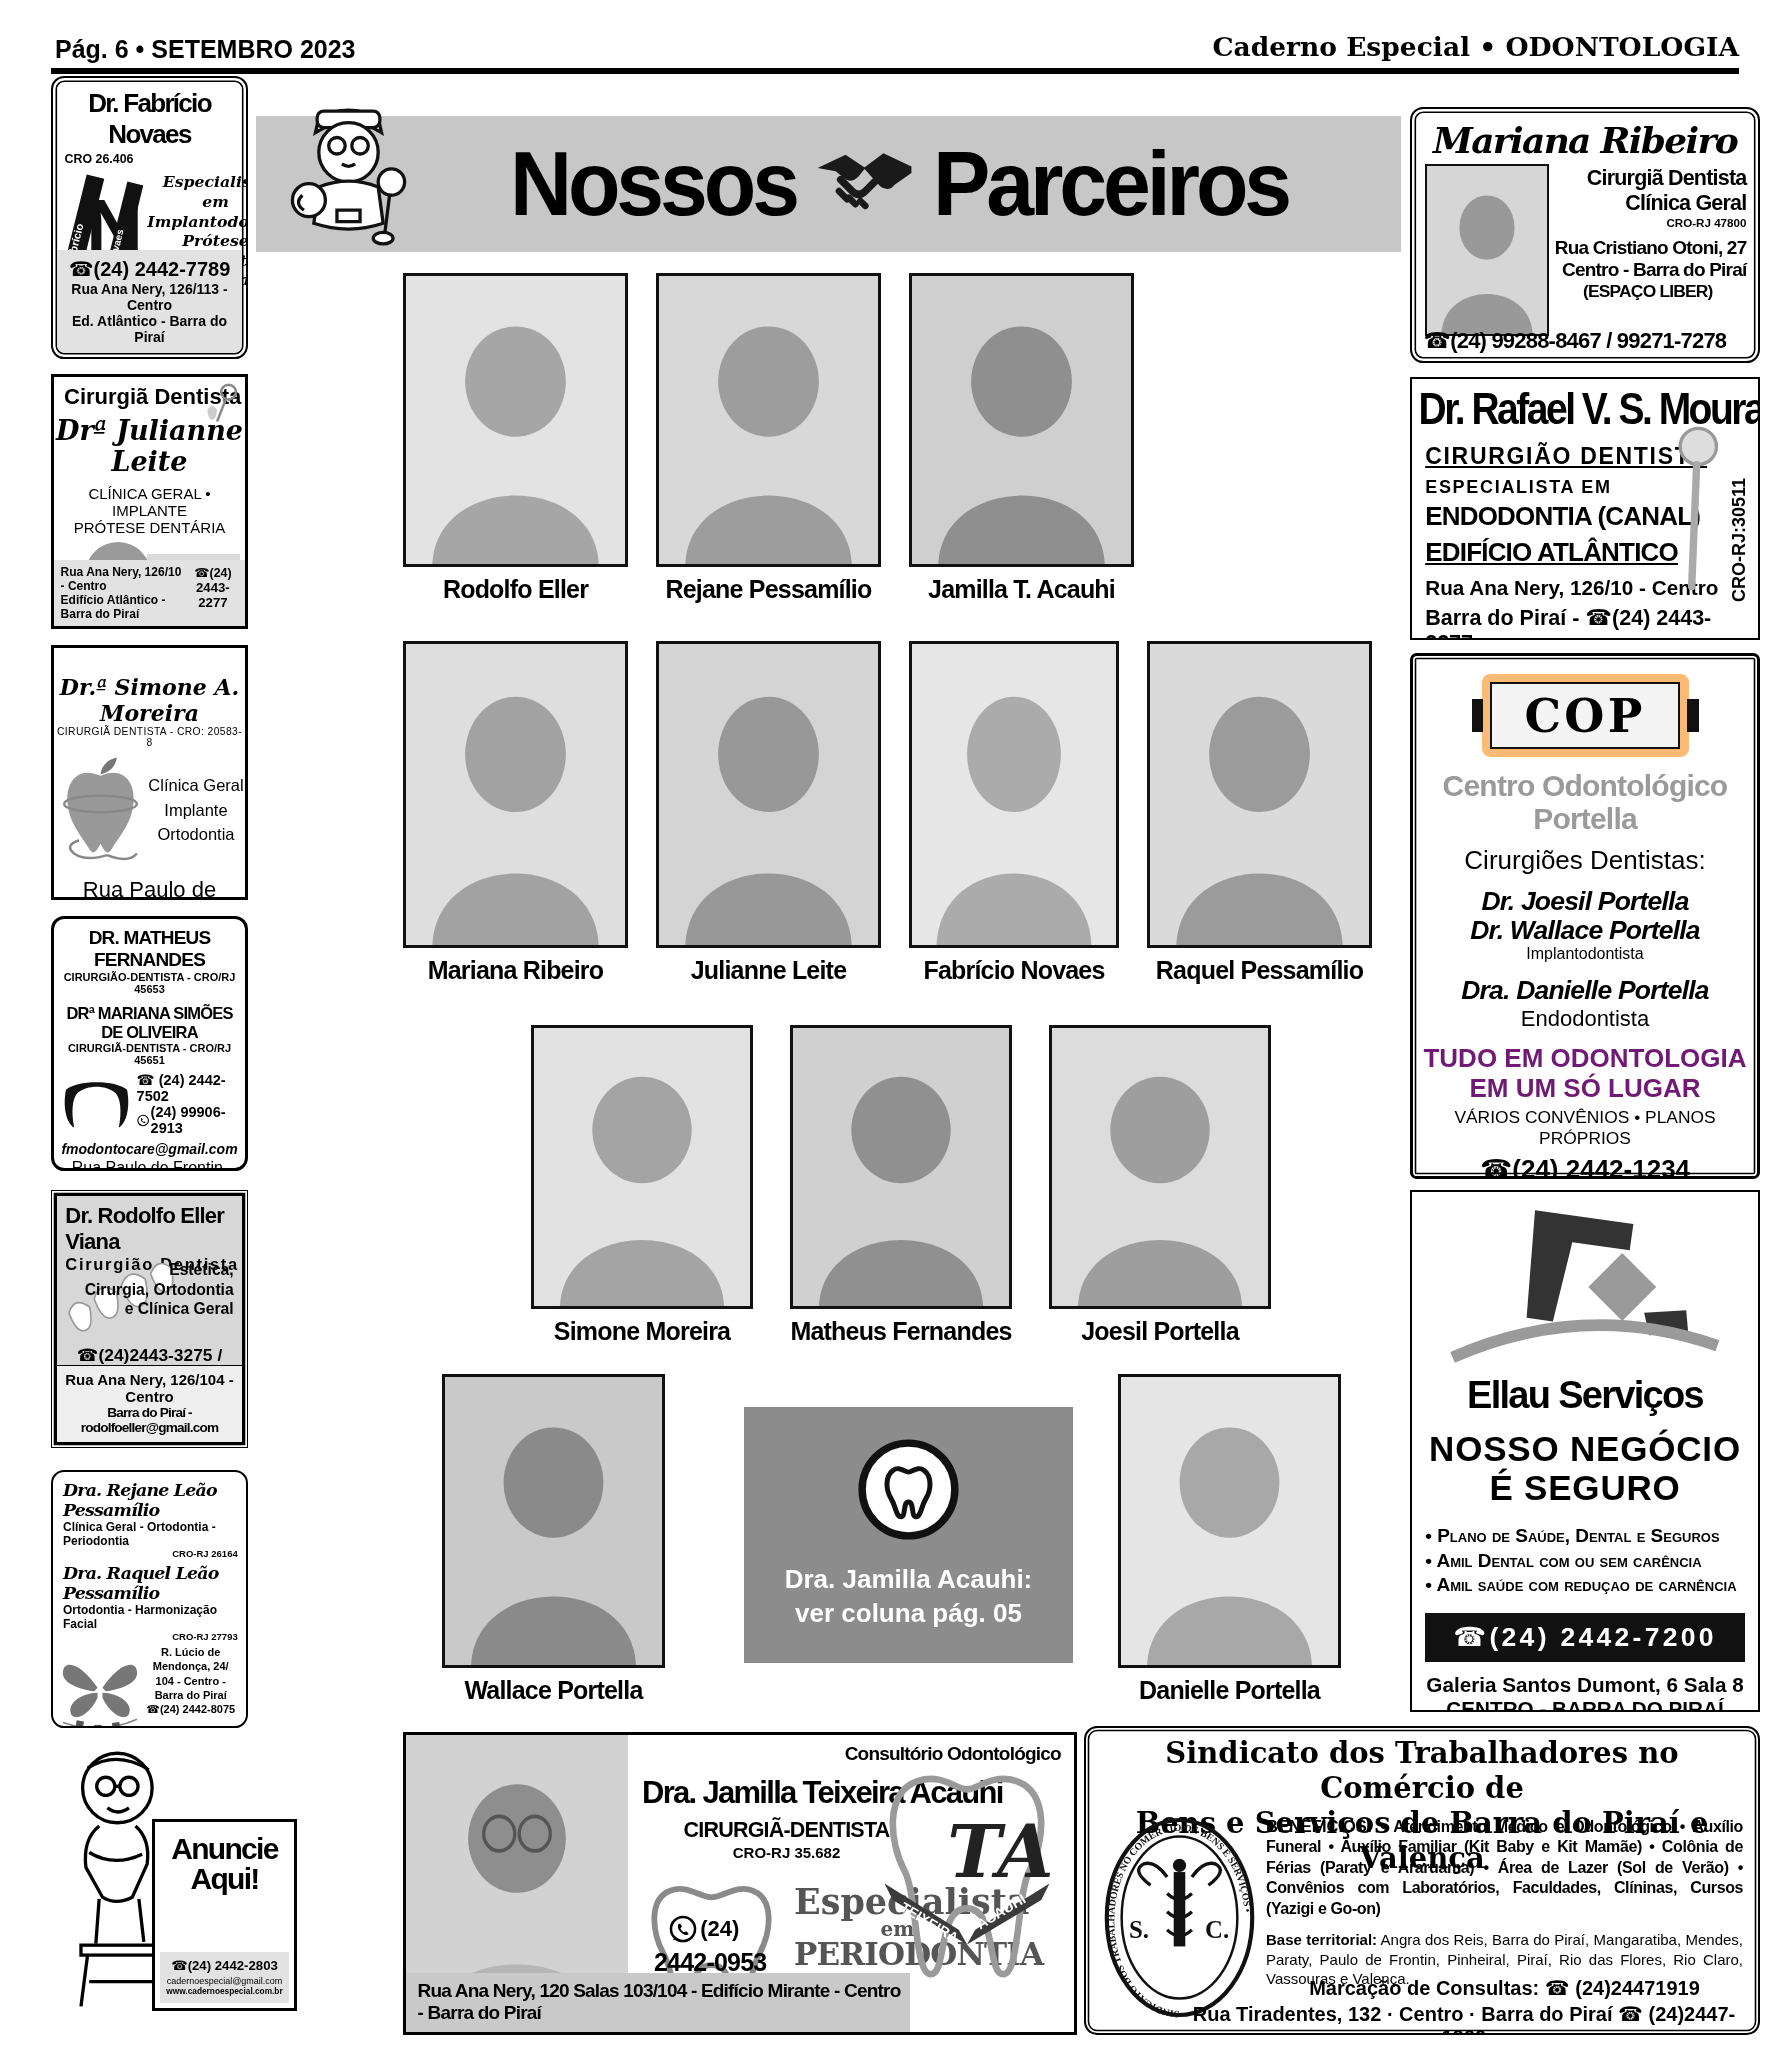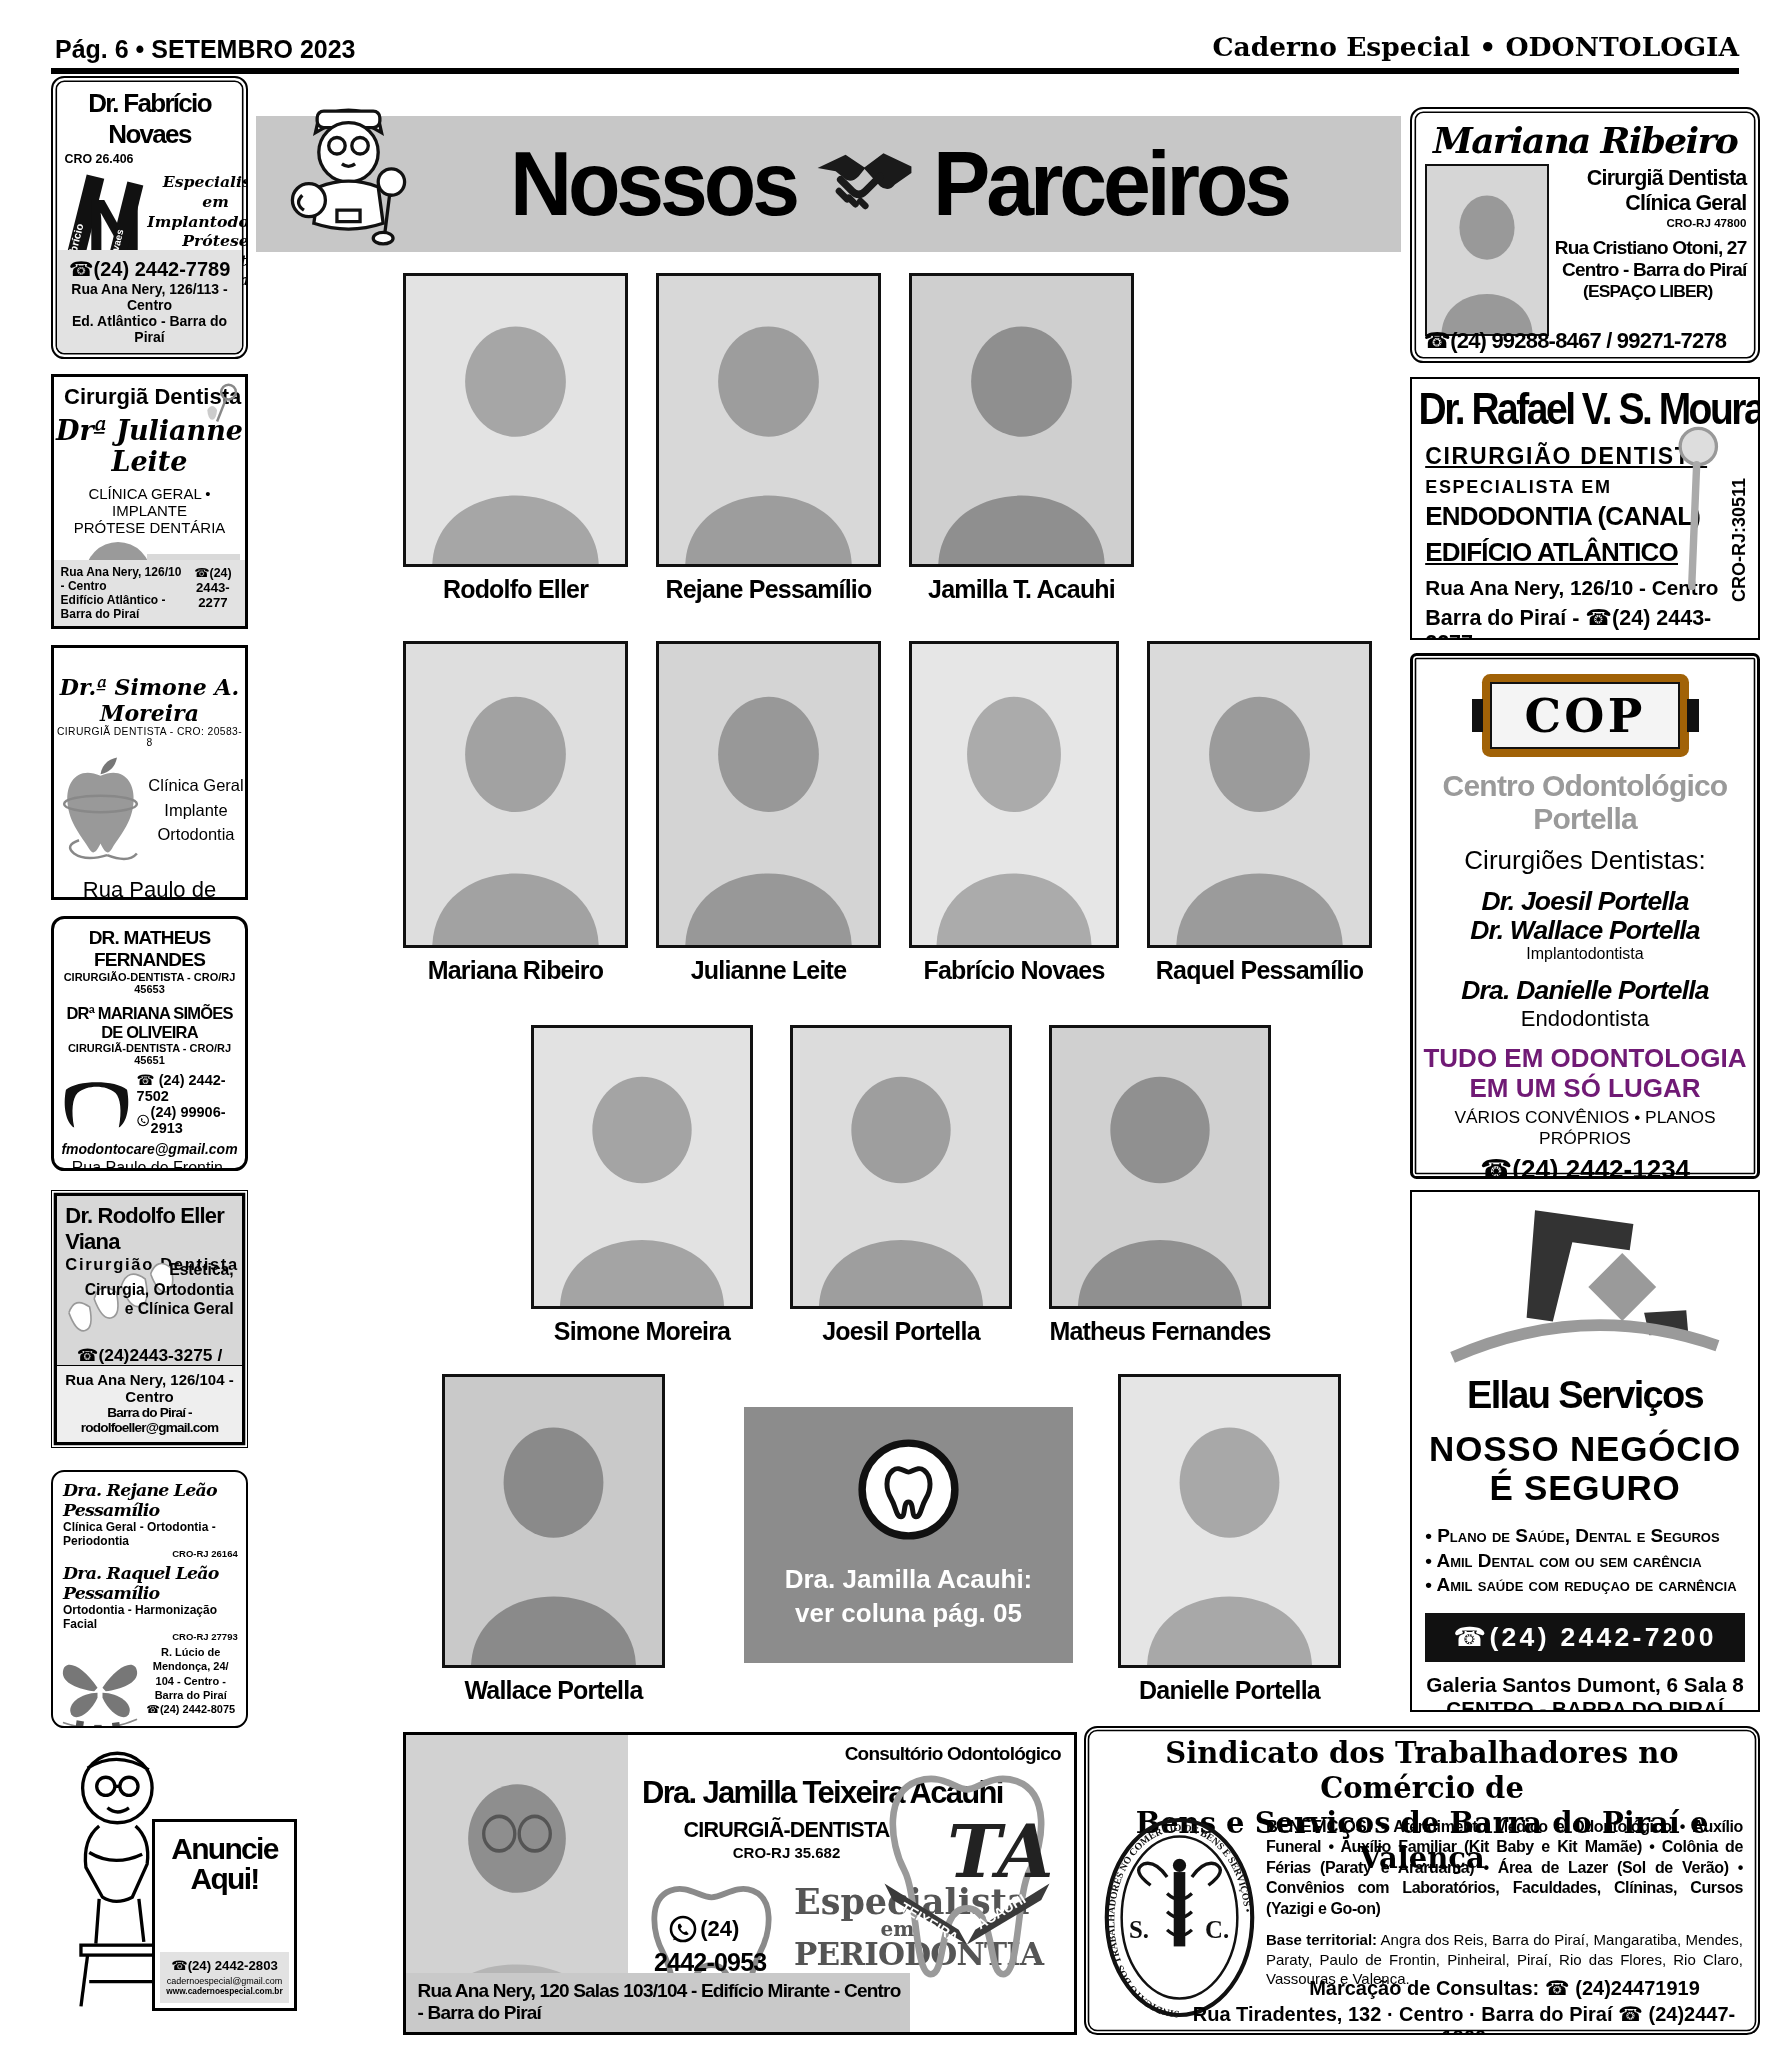--- a/index.html
+++ b/index.html
@@ -350,36 +350,36 @@
             <rect width="100" height="120" fill="#e2e2e2"></rect>
             <circle cx="50" cy="44" r="23" fill="#a4a4a4"></circle>
             <path d="M12 120 C14 82 86 82 88 120 Z" fill="#a4a4a4"></path>
           </svg>
         </div>
       <div class="cap">Simone Moreira</div>
     </div>
     <div style="width:222px;">
       <div class="photo" style="height:284px;">
           <svg viewBox="0 0 100 120" preserveAspectRatio="none">
+            <rect width="100" height="120" fill="#d0d0d0"></rect>
+            <circle cx="50" cy="44" r="23" fill="#909090"></circle>
+            <path d="M12 120 C14 82 86 82 88 120 Z" fill="#909090"></path>
+          </svg>
+        </div>
+      <div class="cap">Matheus Fernandes</div>
+    </div>
+    <div style="width:222px;">
+      <div class="photo" style="height:284px;">
+          <svg viewBox="0 0 100 120" preserveAspectRatio="none">
             <rect width="100" height="120" fill="#dcdcdc"></rect>
             <circle cx="50" cy="44" r="23" fill="#9e9e9e"></circle>
             <path d="M12 120 C14 82 86 82 88 120 Z" fill="#9e9e9e"></path>
           </svg>
         </div>
       <div class="cap">Joesil Portella</div>
-    </div>
-    <div style="width:222px;">
-      <div class="photo" style="height:284px;">
-          <svg viewBox="0 0 100 120" preserveAspectRatio="none">
-            <rect width="100" height="120" fill="#d0d0d0"></rect>
-            <circle cx="50" cy="44" r="23" fill="#909090"></circle>
-            <path d="M12 120 C14 82 86 82 88 120 Z" fill="#909090"></path>
-          </svg>
-        </div>
-      <div class="cap">Matheus Fernandes</div>
     </div>
   </div>
 
   <div class="abs" style="left:442px; top:1374px; width:223px;">
     <div class="photo" style="height:294px;">
         <svg viewBox="0 0 100 120" preserveAspectRatio="none">
           <rect width="100" height="120" fill="#c9c9c9"></rect>
           <circle cx="50" cy="44" r="23" fill="#8a8a8a"></circle>
           <path d="M12 120 C14 82 86 82 88 120 Z" fill="#8a8a8a"></path>
         </svg>
@@ -442,21 +442,21 @@
       <div class="b" style="font-size:23px; letter-spacing:1.7px; text-decoration:underline;">CIRURGIÃO DENTISTA</div>
       <div class="b" style="font-size:18px; letter-spacing:1.7px; margin-top:6.6px;">ESPECIALISTA EM</div>
       <div class="b" style="font-size:26px; letter-spacing:-0.8px; margin-top:3.3px;">ENDODONTIA (CANAL)</div>
       <div class="b" style="font-size:26px; letter-spacing:-0.8px; margin-top:5px; text-decoration:underline;">EDIFÍCIO ATLÂNTICO</div>
       <div class="b" style="font-size:20.7px; margin-top:8.3px;">Rua Ana Nery, 126/10 - Centro</div>
       <div class="b" style="font-size:21.5px; margin-top:5px;"><span>Barra do Piraí - </span><span class="ic">☎</span><span>(24) 2443-2277</span></div>
     </div>
   </div>
 
   <div class="ad" style="left:1410px; top:653px; width:350px; height:526px; border-width:3.3px; border-radius:6.6px; box-shadow:inset 0 0 0 1.7px #fff, inset 0 0 0 3.3px #000;">
-    <div style="width:207px; height:83px; margin:18px auto 0 auto; background:#a16207; border-radius:8.3px; position:relative; display:flex; align-items:center; justify-content:center;">
+    <div style="width:207px; height:83px; margin:18px auto 0 auto; background:#fdba74; border-radius:8.3px; position:relative; display:flex; align-items:center; justify-content:center;">
       <div style="position:absolute; inset:8.3px; background:#f4f4f4; border:2.5px solid #111; display:flex; align-items:center; justify-content:center;">
         <span class="serif b" style="font-size:46px; letter-spacing:3.3px;">COP</span>
       </div>
       <div style="position:absolute; left:-10px; top:25px; width:11.6px; height:33px; background:#111;"></div>
       <div style="position:absolute; right:-10px; top:25px; width:11.6px; height:33px; background:#111;"></div>
     </div>
     <div class="b ctr" style="color:#9a9a9a; font-size:30px; margin-top:11.6px; letter-spacing:-0.8px; line-height:1.1;">
       <div>Centro Odontológico</div>
       <div>Portella</div>
     </div>

